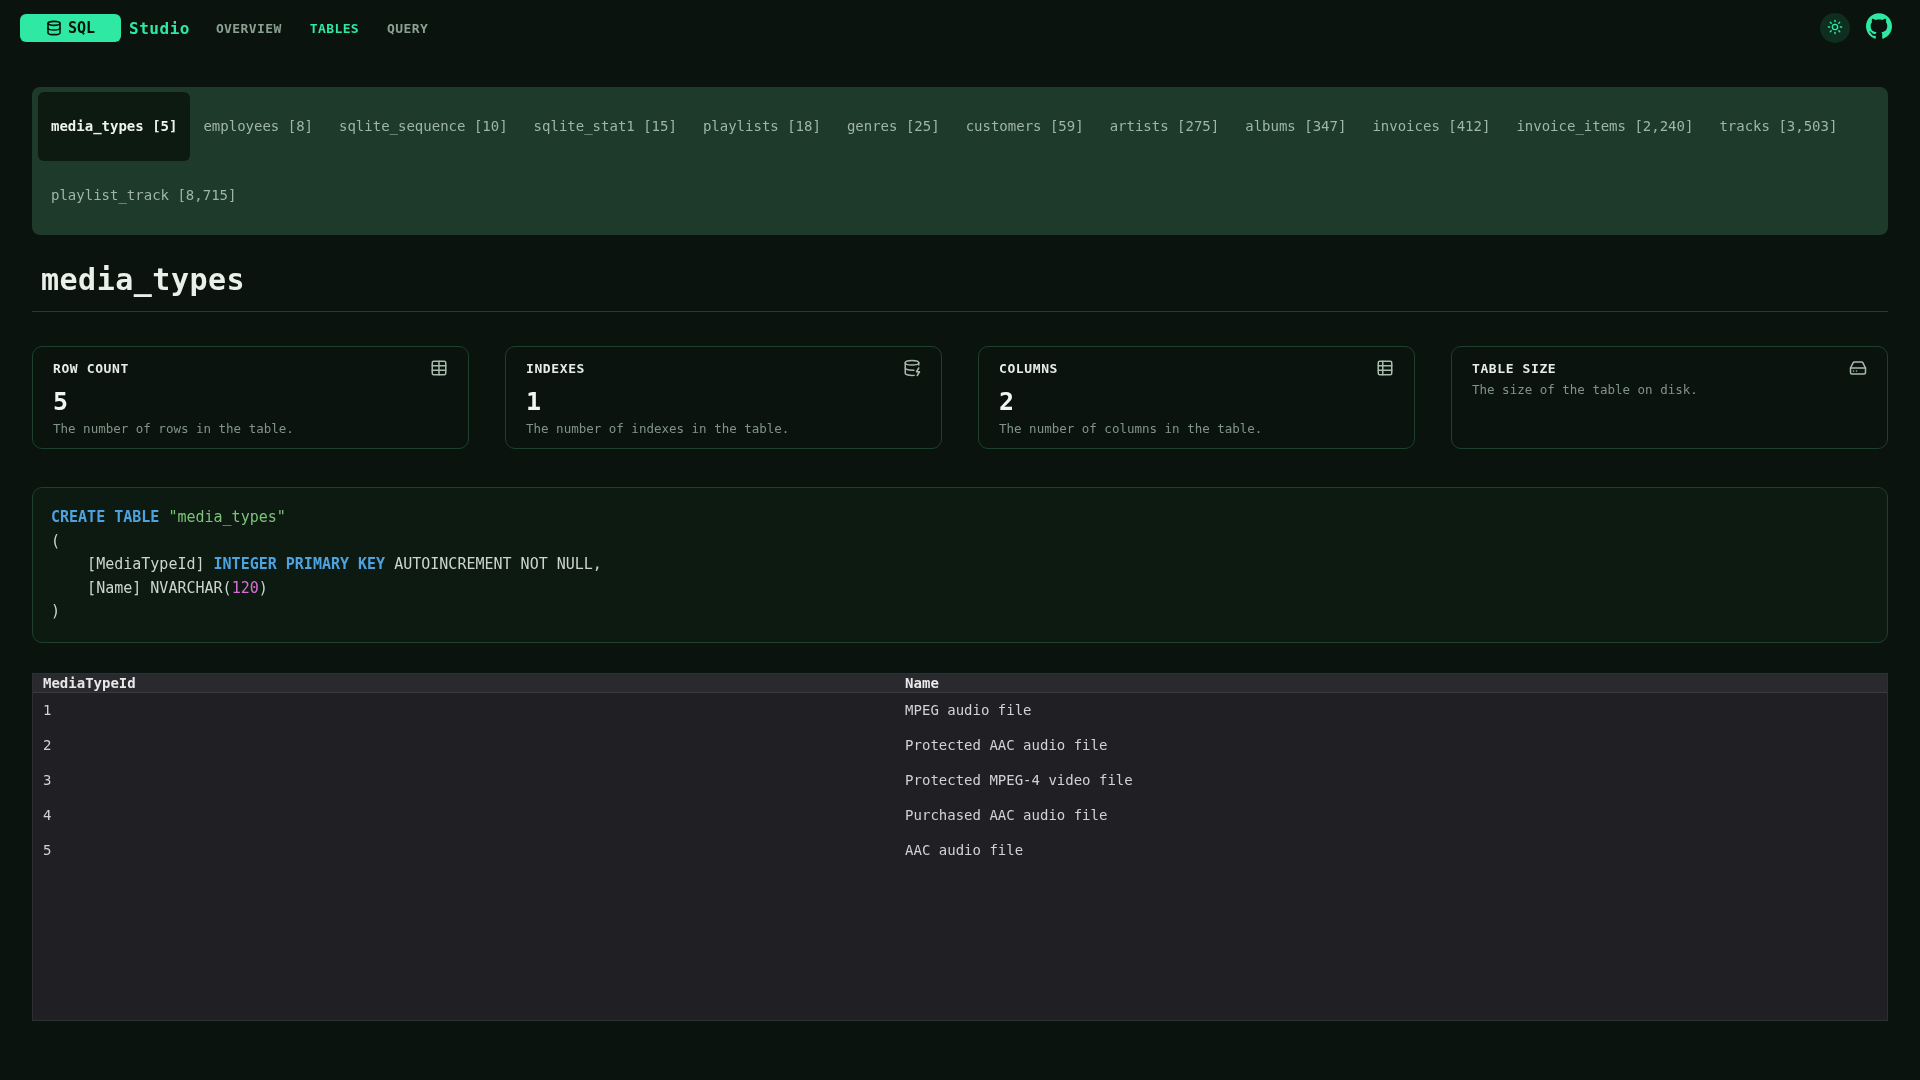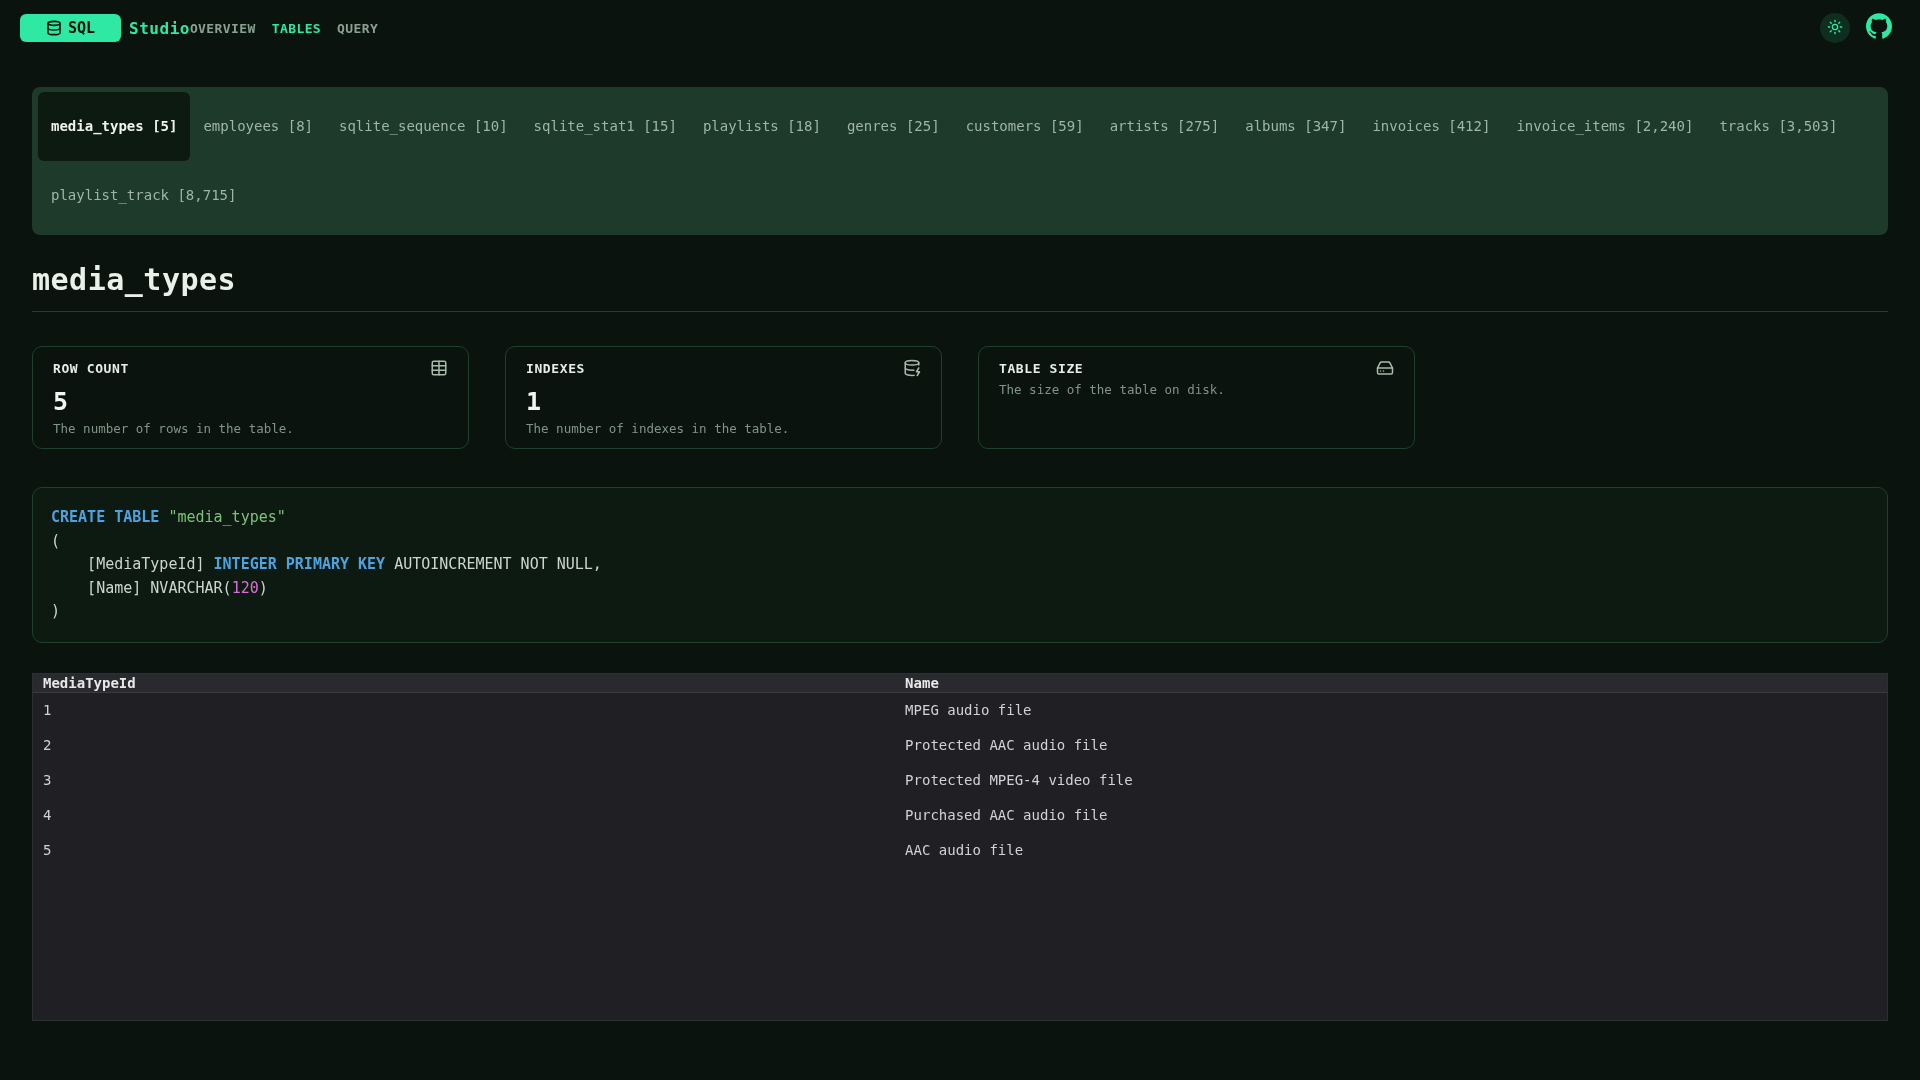--- a/index.html
+++ b/index.html
@@ -29,38 +29,38 @@
   html,body{width:1920px;height:1080px;overflow:hidden;}
   body{background:var(--bg);font-family:var(--mono);color:var(--title);}
 
   
   .navbar{height:56px;display:flex;align-items:center;padding:0 28px 0 20px;}
   .logo{display:flex;align-items:center;cursor:pointer;}
   .logo-badge{display:flex;align-items:center;gap:6px;background:var(--accent);color:#03140c;
     font-weight:800;font-size:15px;padding:5px 26px;border-radius:6px;}
   .logo-badge svg{display:block;}
   .logo-studio{color:var(--accent);font-weight:800;font-size:16px;margin-left:8px;letter-spacing:.5px;}
-  .nav-links{display:flex;gap:16px;}
+  .nav-links{display:flex;gap:28px;margin-left:26px;}
   .nav-link{background:none;border:none;font-family:var(--mono);font-size:13px;font-weight:700;
     letter-spacing:.4px;color:var(--nav-muted);cursor:pointer;padding:4px 0;}
   .nav-link.active{color:var(--accent);}
   .nav-right{margin-left:auto;display:flex;align-items:center;gap:16px;}
   .theme-btn{width:30px;height:30px;border-radius:50%;border:none;cursor:pointer;
     background:rgba(46,232,164,.13);display:flex;align-items:center;justify-content:center;color:var(--accent);}
   .gh-link{display:flex;align-items:center;color:var(--accent);cursor:pointer;}
 
   
   .tabsbar{margin:31px 32px 0;background:var(--tabsbar);border-radius:8px;padding:5px 6px;
     display:flex;flex-wrap:wrap;align-items:center;}
   .tab{background:none;border:none;font-family:var(--mono);font-size:14px;color:var(--tab-text);
     padding:25px 13px;border-radius:6px;cursor:pointer;white-space:nowrap;line-height:19px;}
   .tab.active{background:var(--tab-active-bg);color:#eef3ef;font-weight:600;}
 
   
-  .page-title{margin:27px 32px 14px;font-size:30px;font-weight:700;letter-spacing:.5px;}
+  .page-title{margin:27px 41px 14px;font-size:30px;font-weight:700;letter-spacing:.5px;}
   .title-divider{margin:0 32px;border:none;border-top:1px solid var(--border-green);}
 
   
   .stats{margin:34px 32px 0;display:grid;grid-template-columns:repeat(4,1fr);gap:36px;}
   .card{border:1px solid var(--border-green);border-radius:10px;padding:12px 20px;background:var(--bg);}
   .card-head{display:flex;align-items:center;justify-content:space-between;}
   .card-label{font-size:13px;font-weight:700;letter-spacing:.6px;color:#e6ede8;}
   .card-icon{color:var(--card-icon);display:flex;}
   .card-value{font-size:25px;font-weight:700;margin-top:10px;color:#f2f6f2;}
   .card-desc{font-size:12.5px;margin-top:5px;color:var(--desc);}
@@ -179,20 +179,35 @@
             <path d="M21 5V8"></path>
             <path d="M21 12L18 17H22L19 22"></path>
             <path d="M3 12A9 3 0 0 0 14.59 14.87"></path>
         </svg>
       </span>
     </div>
     <div class="card-value">1</div>
     <div class="card-desc">The number of indexes in the table.</div>
   </div>
 
+  <div class="card">
+    <div class="card-head">
+      <span class="card-label">COLUMNS</span>
+      <span class="card-icon">
+        <svg width="18" height="18" viewBox="0 0 24 24" fill="none" stroke="currentColor" stroke-width="2" stroke-linecap="round" stroke-linejoin="round">
+          <rect x="3" y="3" width="18" height="18" rx="2"></rect>
+            <path d="M9 3v18"></path>
+            <path d="M3 9h18"></path>
+            <path d="M3 15h18"></path>
+        </svg>
+      </span>
+    </div>
+    <div class="card-value">2</div>
+    <div class="card-desc">The number of columns in the table.</div>
+  </div>
 
   <div class="card">
     <div class="card-head">
       <span class="card-label">TABLE SIZE</span>
       <span class="card-icon">
         <svg width="18" height="18" viewBox="0 0 24 24" fill="none" stroke="currentColor" stroke-width="2" stroke-linecap="round" stroke-linejoin="round">
           <line x1="22" x2="2" y1="12" y2="12"></line>
             <path d="M5.45 5.11 2 12v6a2 2 0 0 0 2 2h16a2 2 0 0 0 2-2v-6l-3.45-6.89A2 2 0 0 0 16.76 4H7.24a2 2 0 0 0-1.79 1.11z"></path>
             <line x1="6" x2="6.01" y1="16" y2="16"></line>
             <line x1="10" x2="10.01" y1="16" y2="16"></line>

